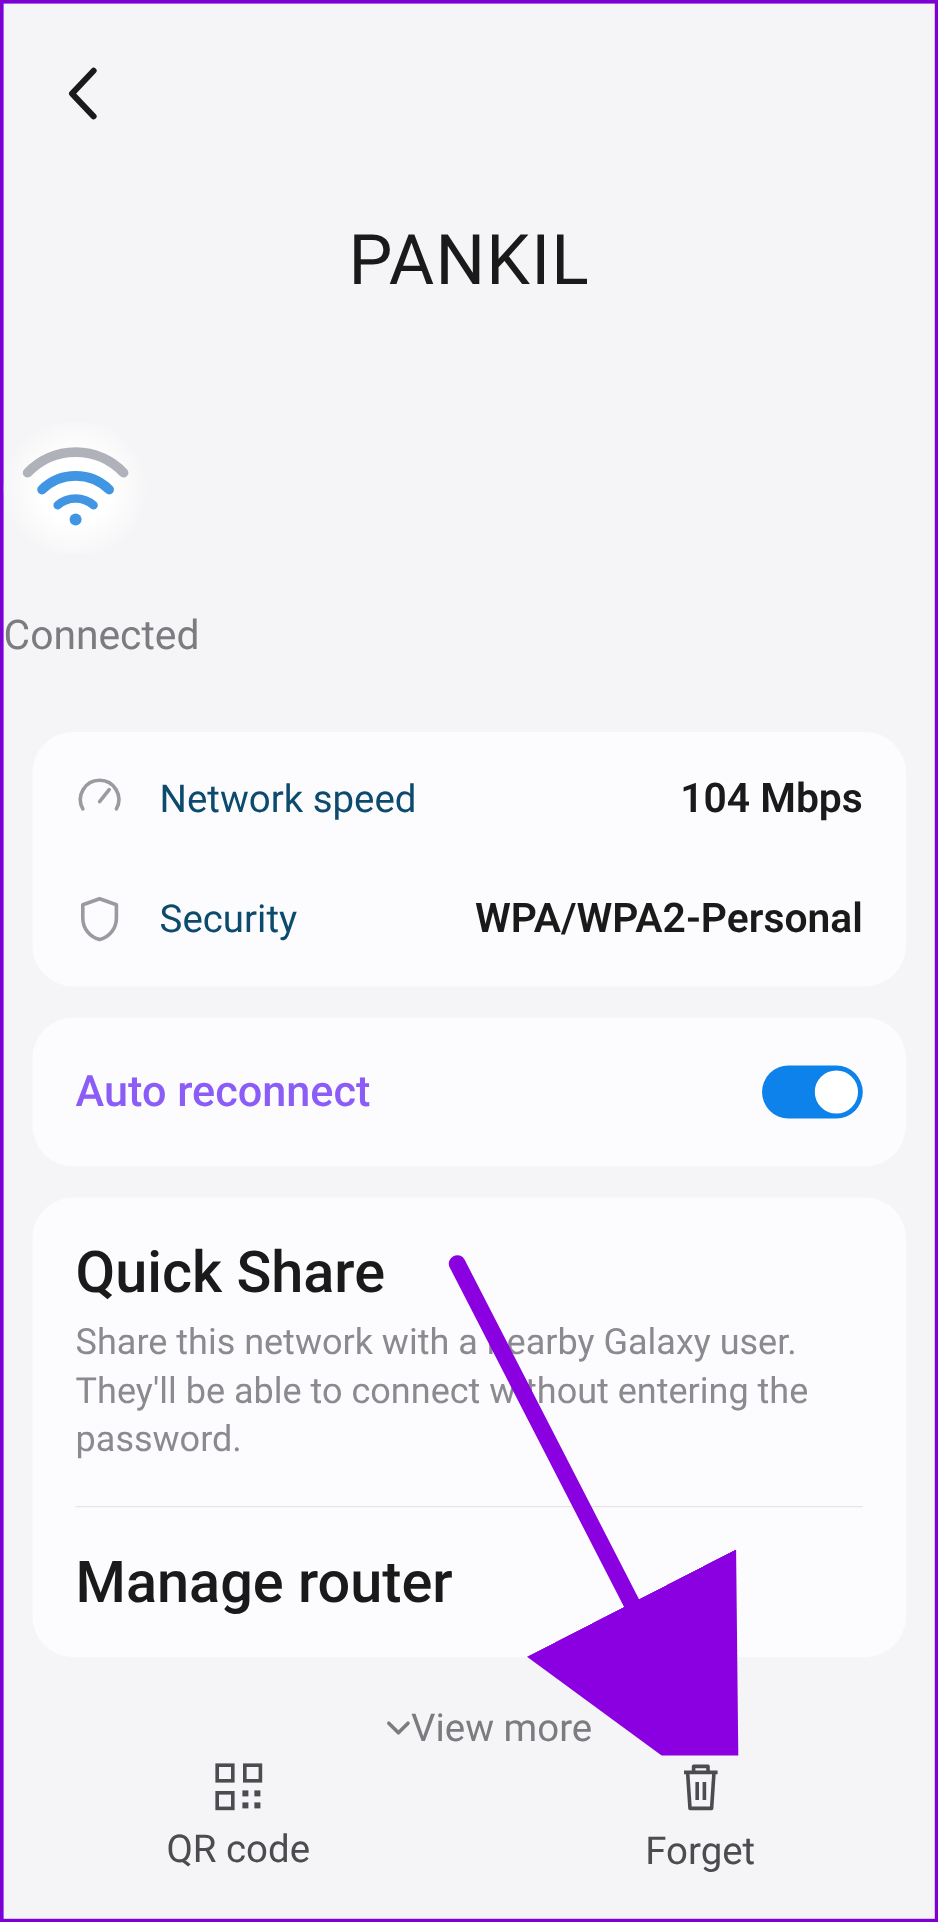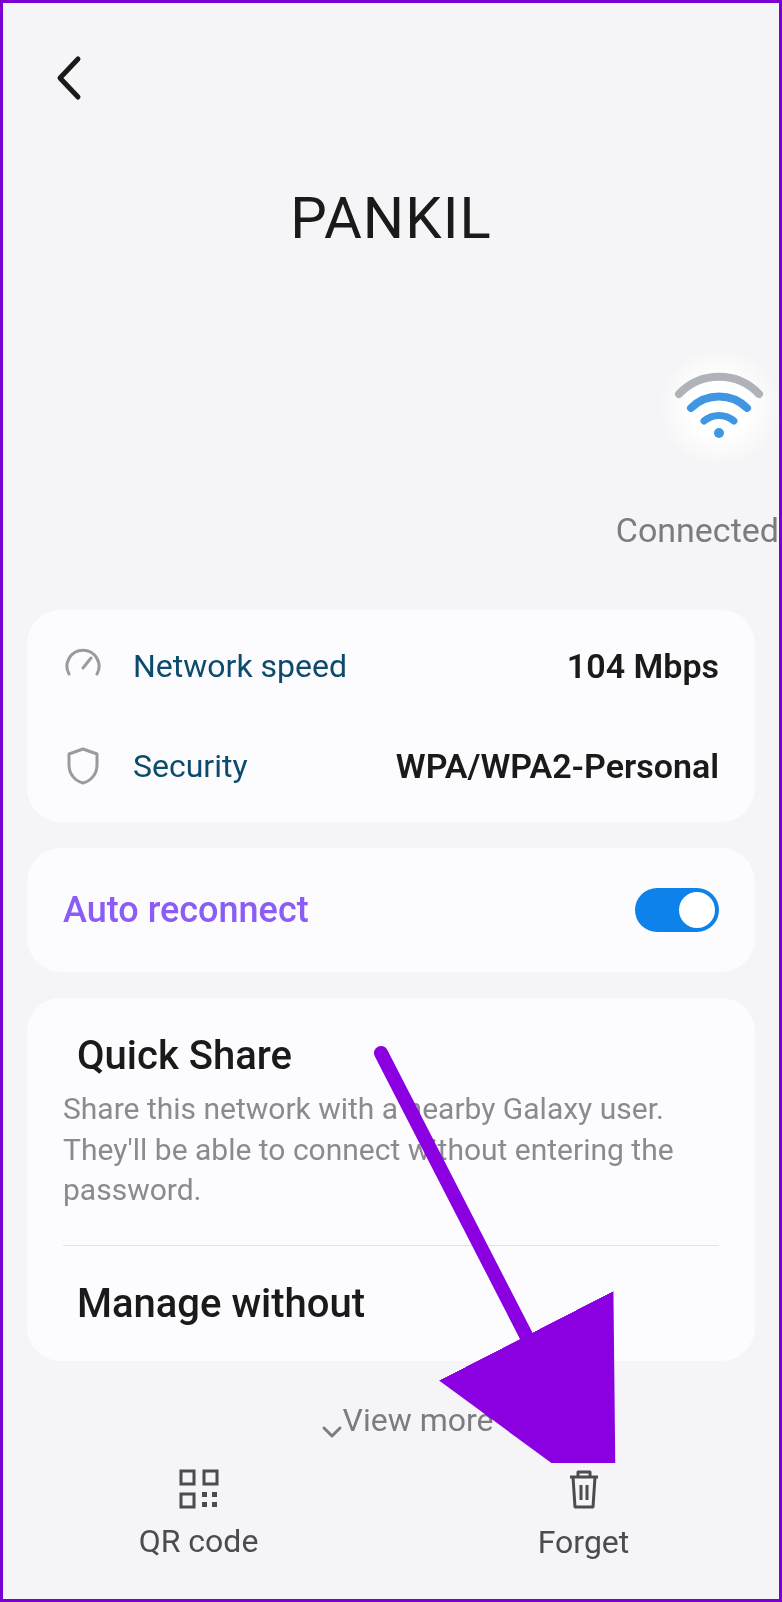--- a/index.html
+++ b/index.html
@@ -24,21 +24,21 @@
   }
   .title {
     text-align: center;
     font-size: 58px;
     font-weight: 400;
     color: #1a1a1a;
     margin-top: 79px;
     letter-spacing: 1px;
   }
   .wifi-block {
-    text-align: right;
+    text-align: left;
     margin-top: 100px;
   }
   .wifi-icon-wrap {
     display: inline-flex;
     width: 120px;
     height: 110px;
     align-items: center;
     justify-content: center;
     border-radius: 60px;
     background: radial-gradient(circle, #ffffff 35%, #f5f5f7 75%);
@@ -107,39 +107,38 @@
     border-radius: 20px;
     background: #fff;
     border: 2px solid #0d82ea;
   }
   .card.group { padding: 0; }
   .group-item {
     padding: 34px 36px;
     cursor: pointer;
   }
   .group-title {
-    font-size: 40px;
+    font-size: 48px;
     color: #1a1a1a;
     font-weight: 500;
-    margin-left: 14px;
   }
   .group-sub {
     margin-top: 10px;
     font-size: 30px;
     color: #8a8a90;
     line-height: 1.35;
   }
   .divider {
     height: 1px;
     background: #e4e4e8;
     margin: 0 36px;
   }
   .view-more {
     display: flex;
-    align-items: flex-end;
+    align-items: center;
     justify-content: center;
     margin-top: 40px;
     color: #7b7b80;
     font-size: 32px;
     cursor: pointer;
     padding-left: 32px;
   }
   .bottombar {
     position: absolute;
     left: 3px;
@@ -220,21 +219,21 @@
   </div>
 </div>
 
 <div class="card group">
   <div class="group-item">
     <div class="group-title">Quick Share</div>
     <div class="group-sub">Share this network with a nearby Galaxy user. They'll be able to connect without entering the password.</div>
   </div>
   <div class="divider"></div>
   <div class="group-item">
-    <div class="group-title">Manage without</div>
+    <div class="group-title">Manage router</div>
   </div>
 </div>
 
 <div class="view-more">
   <svg width="22" height="14" viewBox="0 0 22 14">
     <path d="M3 3 L11 11 L19 3" stroke="#7b7b80" stroke-width="3" fill="none" stroke-linecap="round" stroke-linejoin="round"></path>
   </svg>
   <span>View more</span>
 </div>
 

